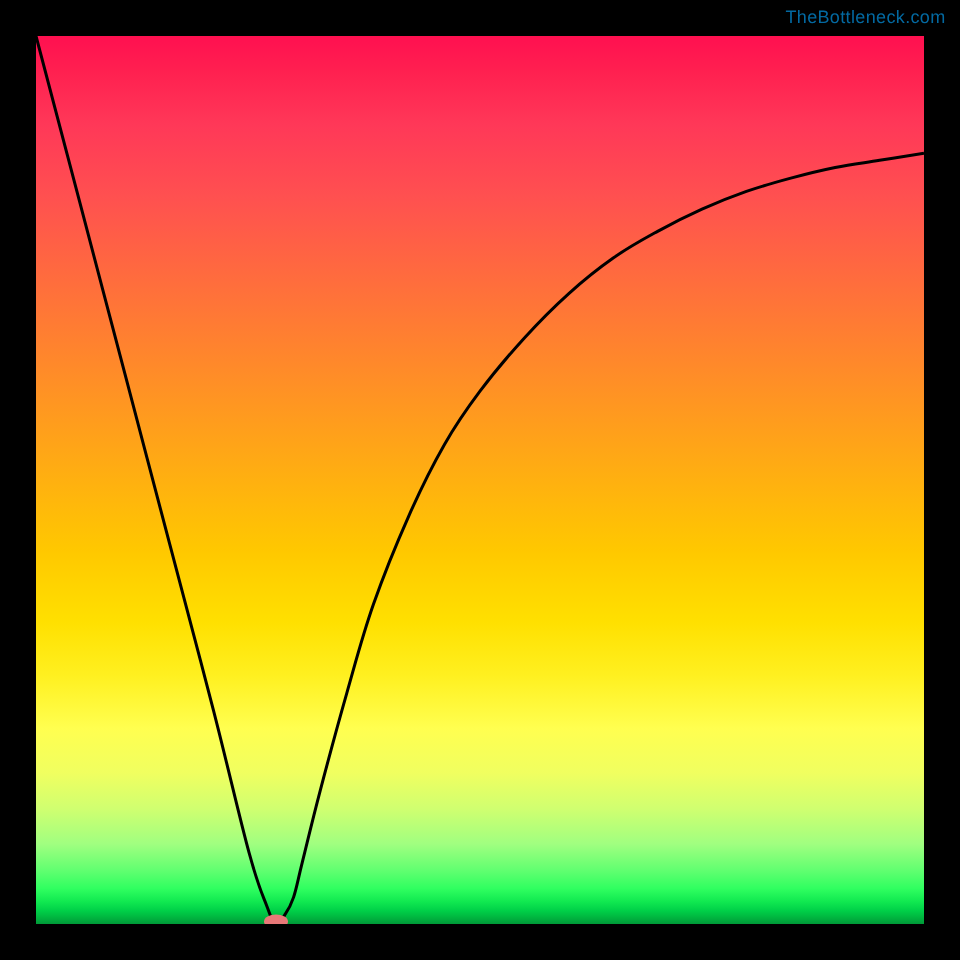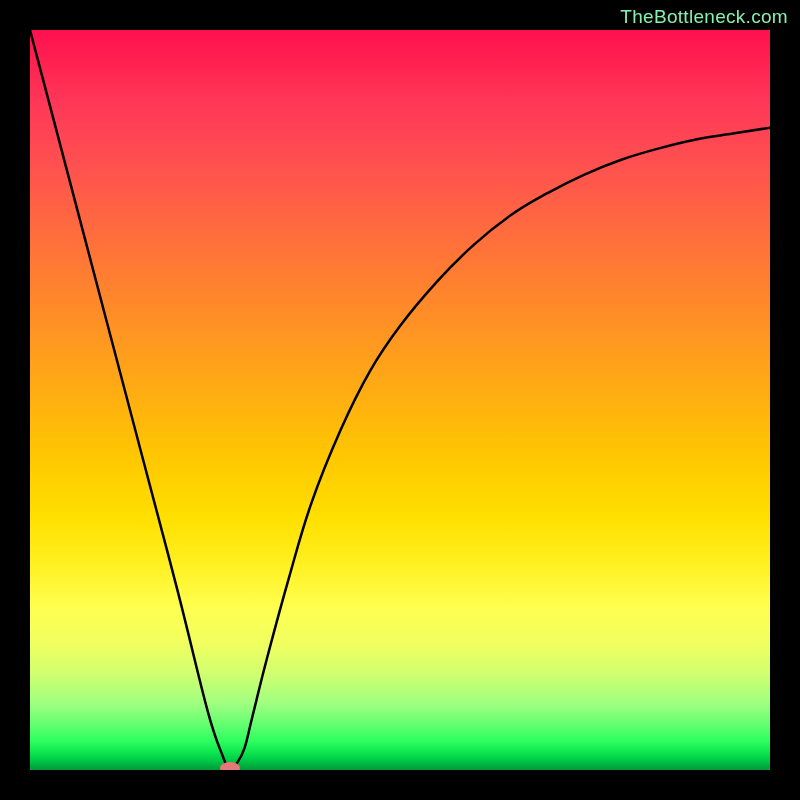--- a/index.html
+++ b/index.html
@@ -17,22 +17,22 @@
     .container {
       width: 800px;
       height: 800px;
       position: relative;
       background: #000;
     }
     .watermark {
       position: absolute;
       top: 6px;
       right: 12px;
-      color: #86efac;
-      font-size: 19px;
+      color: #0369a1;
+      font-size: 15px;
       font-weight: normal;
       z-index: 10;
       letter-spacing: 0.3px;
     }
     .chart-area {
       position: absolute;
       left: 30px;
       top: 30px;
       width: 740px;
       height: 740px;

